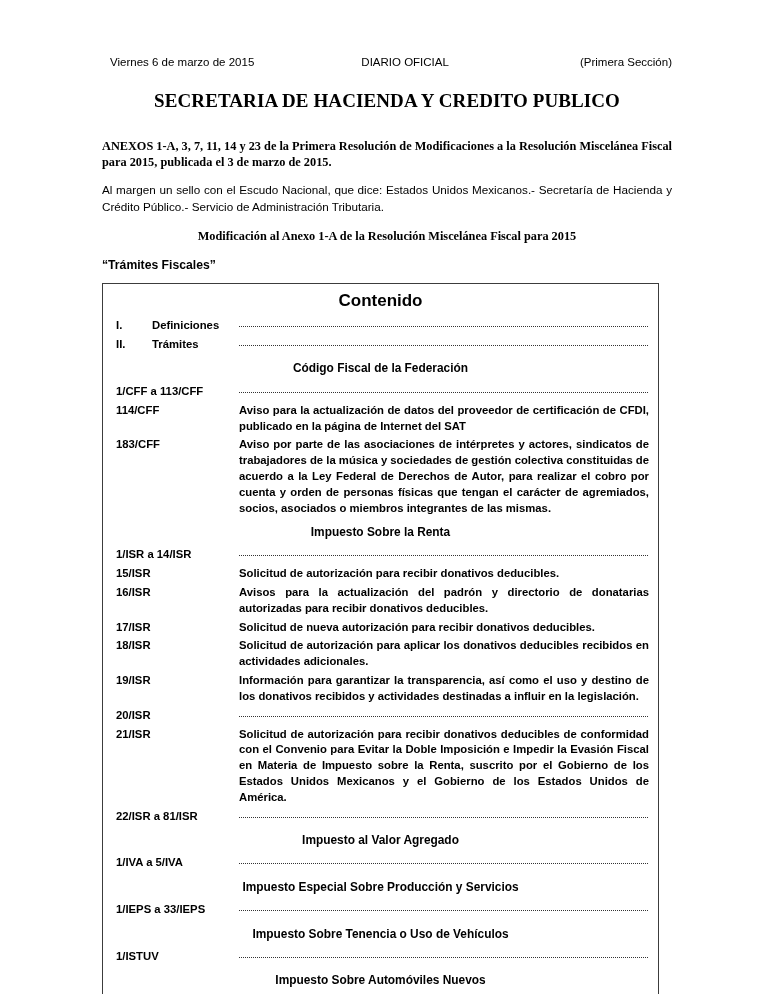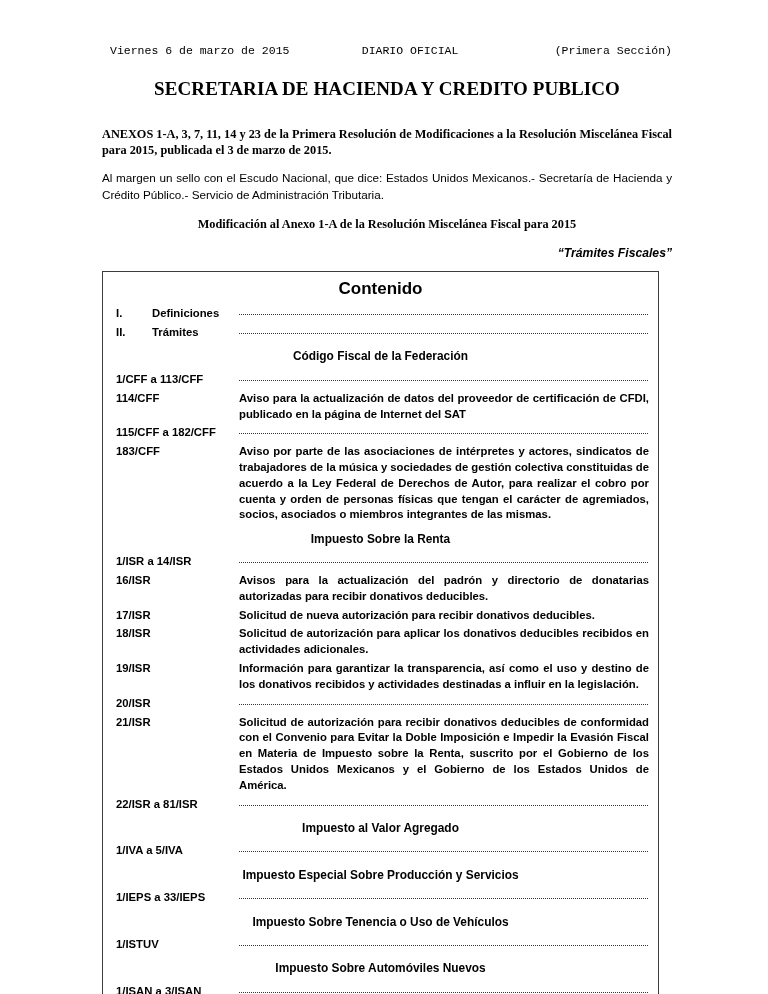--- a/index.html
+++ b/index.html
@@ -21,24 +21,24 @@
     width: 768px;
     height: 994px;
     box-sizing: border-box;
     padding: 40px 96px 0 102px;
   }
 
   
   .running-head {
     display: flex;
     align-items: center;
-    font-family: Liberation Mono, monospace;
+    font-family: Liberation Sans, sans-serif;
     font-size: 11.5px;
     line-height: 1.2;
-    margin: 4px 0 0 8px;
+    margin: 16px 0 0 8px;
   }
   .running-head .rh-date { flex: 0 0 auto; }
   .running-head .rh-center {
     flex: 1 1 auto;
     text-align: center;
     padding-right: 24px;
   }
   .running-head .rh-right { flex: 0 0 auto; }
 
   
@@ -72,23 +72,22 @@
     font-family: "Liberation Serif", serif;
     font-weight: bold;
     font-size: 12.3px;
     text-align: center;
     margin: 14px 0 4px 0;
   }
   .tramites-line {
     font-family: "Liberation Sans", sans-serif;
     font-weight: bold;
     font-size: 12.2px;
-    text-align: right;
+    text-align: left;
     margin: 14px 0 0 0;
-    font-style: italic;
   }
 
   
   .contents-table {
     margin-top: 11px;
     border: 1px solid #3c3c3c;
     box-sizing: border-box;
     width: 557px;
     padding: 6px 7px 7px 7px;
   }
@@ -209,40 +208,38 @@
           </div>
         </div>
         <div class="row">
           <div class="label">
             <span class="num-wide">114/CFF</span>
           </div>
           <div class="value justify">Aviso para la actualización de datos del proveedor de certificación de CFDI, publicado en la página de Internet del SAT</div>
         </div>
         <div class="row">
           <div class="label">
-            <span class="num-wide">115/CFF a 182/CFF</span>
-          </div>
-          <div class="value">
-            <span class="leader"></span>
-          </div>
-        </div>
-        <div class="row">
-          <div class="label">
             <span class="num-wide">183/CFF</span>
           </div>
           <div class="value justify">Aviso por parte de las asociaciones de intérpretes y actores, sindicatos de trabajadores de la música y sociedades de gestión colectiva constituidas de acuerdo a la Ley Federal de Derechos de Autor, para realizar el cobro por cuenta y orden de personas físicas que tengan el carácter de agremiados, socios, asociados o miembros integrantes de las mismas.</div>
         </div>
         <div class="section-head">Impuesto Sobre la Renta</div>
         <div class="row">
           <div class="label">
             <span class="num-wide">1/ISR a 14/ISR</span>
           </div>
           <div class="value">
             <span class="leader"></span>
           </div>
+        </div>
+        <div class="row">
+          <div class="label">
+            <span class="num-wide">15/ISR</span>
+          </div>
+          <div class="value justify">Solicitud de autorización para recibir donativos deducibles.</div>
         </div>
         <div class="row">
           <div class="label">
             <span class="num-wide">16/ISR</span>
           </div>
           <div class="value justify">Avisos para la actualización del padrón y directorio de donatarias autorizadas para recibir donativos deducibles.</div>
         </div>
         <div class="row">
           <div class="label">
             <span class="num-wide">17/ISR</span>

